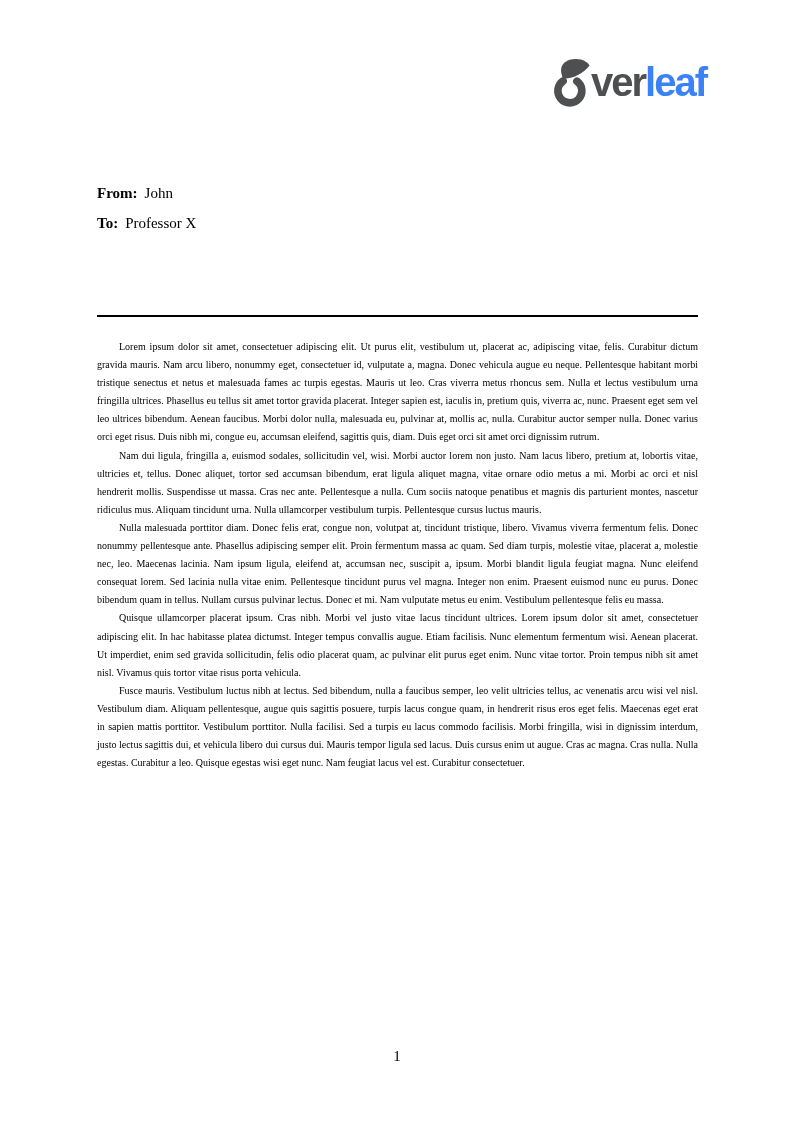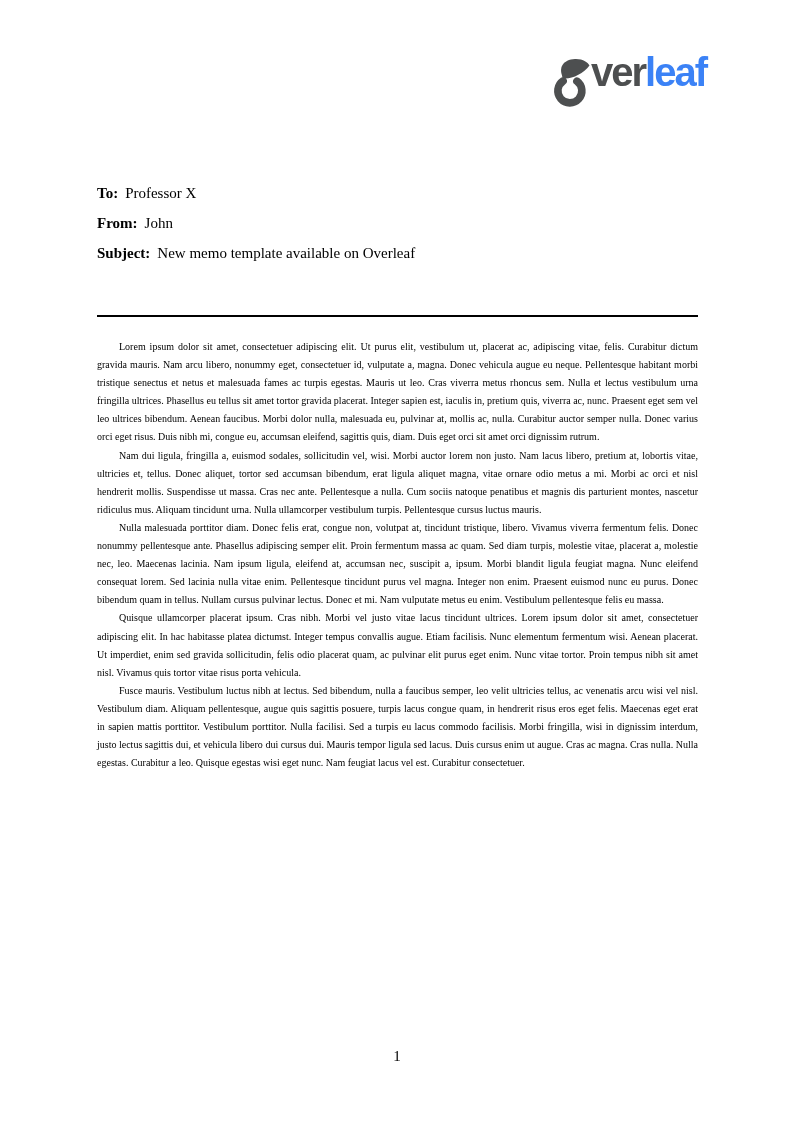--- a/index.html
+++ b/index.html
@@ -16,21 +16,21 @@
     font-family: "Liberation Serif", "DejaVu Serif", serif;
     color: #000000;
   }
 
   
   .logo {
     position: absolute;
     top: 57px;
     right: 88px;
     display: flex;
-    align-items: flex-start;
+    align-items: center;
     line-height: 1;
     user-select: none;
   }
   .logo-mark {
     display: block;
     margin-right: 0px;
   }
   .logo-text {
     font-family: "Liberation Sans", "DejaVu Sans", sans-serif;
     font-weight: 700;
@@ -108,27 +108,24 @@
       <path d="M13.5 21.5 C 7.5 11, 13 2.5, 25 2 C 33 1.7, 38 5.5, 39.5 8.5 C 33.5 16.5, 21.5 22.5, 13.5 21.5 Z" fill="#4D4F50"></path>
 
       <path d="M14.5 22.5 C 12.5 18, 12.5 14, 14 10.5" fill="none" stroke="#4D4F50" stroke-width="2.2"></path>
     </svg>
     <span class="logo-text logo-ver">ver</span>
     <span class="logo-text logo-leaf">leaf</span>
   </div>
 
   <div class="memo-header">
     <div class="memo-row">
-      <span class="memo-label">To:</span><span class="memo-value">Professor X</span>
-    </div>
-    <div class="memo-row">
       <span class="memo-label">From:</span><span class="memo-value">John</span>
     </div>
     <div class="memo-row">
-      <span class="memo-label">Subject:</span><span class="memo-value">New memo template available on Overleaf</span>
+      <span class="memo-label">To:</span><span class="memo-value">Professor X</span>
     </div>
   </div>
 
   <div class="rule"></div>
 
   <div class="memo-body">
     <p>Lorem ipsum dolor sit amet, consectetuer adipiscing elit. Ut purus elit, vestibulum ut, placerat ac, adipiscing vitae, felis. Curabitur dictum gravida mauris. Nam arcu libero, nonummy eget, consectetuer id, vulputate a, magna. Donec vehicula augue eu neque. Pellentesque habitant morbi tristique senectus et netus et malesuada fames ac turpis egestas. Mauris ut leo. Cras viverra metus rhoncus sem. Nulla et lectus vestibulum urna fringilla ultrices. Phasellus eu tellus sit amet tortor gravida placerat. Integer sapien est, iaculis in, pretium quis, viverra ac, nunc. Praesent eget sem vel leo ultrices bibendum. Aenean faucibus. Morbi dolor nulla, malesuada eu, pulvinar at, mollis ac, nulla. Curabitur auctor semper nulla. Donec varius orci eget risus. Duis nibh mi, congue eu, accumsan eleifend, sagittis quis, diam. Duis eget orci sit amet orci dignissim rutrum.</p>
     <p>Nam dui ligula, fringilla a, euismod sodales, sollicitudin vel, wisi. Morbi auctor lorem non justo. Nam lacus libero, pretium at, lobortis vitae, ultricies et, tellus. Donec aliquet, tortor sed accumsan bibendum, erat ligula aliquet magna, vitae ornare odio metus a mi. Morbi ac orci et nisl hendrerit mollis. Suspendisse ut massa. Cras nec ante. Pellentesque a nulla. Cum sociis natoque penatibus et magnis dis parturient montes, nascetur ridiculus mus. Aliquam tincidunt urna. Nulla ullamcorper vestibulum turpis. Pellentesque cursus luctus mauris.</p>
     <p>Nulla malesuada porttitor diam. Donec felis erat, congue non, volutpat at, tincidunt tristique, libero. Vivamus viverra fermentum felis. Donec nonummy pellentesque ante. Phasellus adipiscing semper elit. Proin fermentum massa ac quam. Sed diam turpis, molestie vitae, placerat a, molestie nec, leo. Maecenas lacinia. Nam ipsum ligula, eleifend at, accumsan nec, suscipit a, ipsum. Morbi blandit ligula feugiat magna. Nunc eleifend consequat lorem. Sed lacinia nulla vitae enim. Pellentesque tincidunt purus vel magna. Integer non enim. Praesent euismod nunc eu purus. Donec bibendum quam in tellus. Nullam cursus pulvinar lectus. Donec et mi. Nam vulputate metus eu enim. Vestibulum pellentesque felis eu massa.</p>
     <p>Quisque ullamcorper placerat ipsum. Cras nibh. Morbi vel justo vitae lacus tincidunt ultrices. Lorem ipsum dolor sit amet, consectetuer adipiscing elit. In hac habitasse platea dictumst. Integer tempus convallis augue. Etiam facilisis. Nunc elementum fermentum wisi. Aenean placerat. Ut imperdiet, enim sed gravida sollicitudin, felis odio placerat quam, ac pulvinar elit purus eget enim. Nunc vitae tortor. Proin tempus nibh sit amet nisl. Vivamus quis tortor vitae risus porta vehicula.</p>

